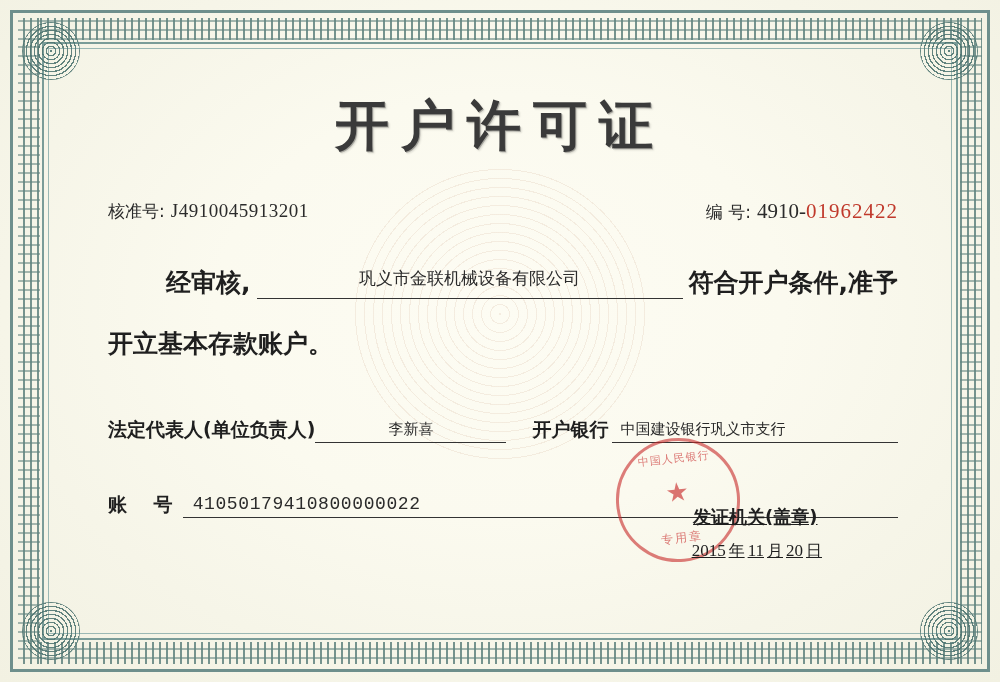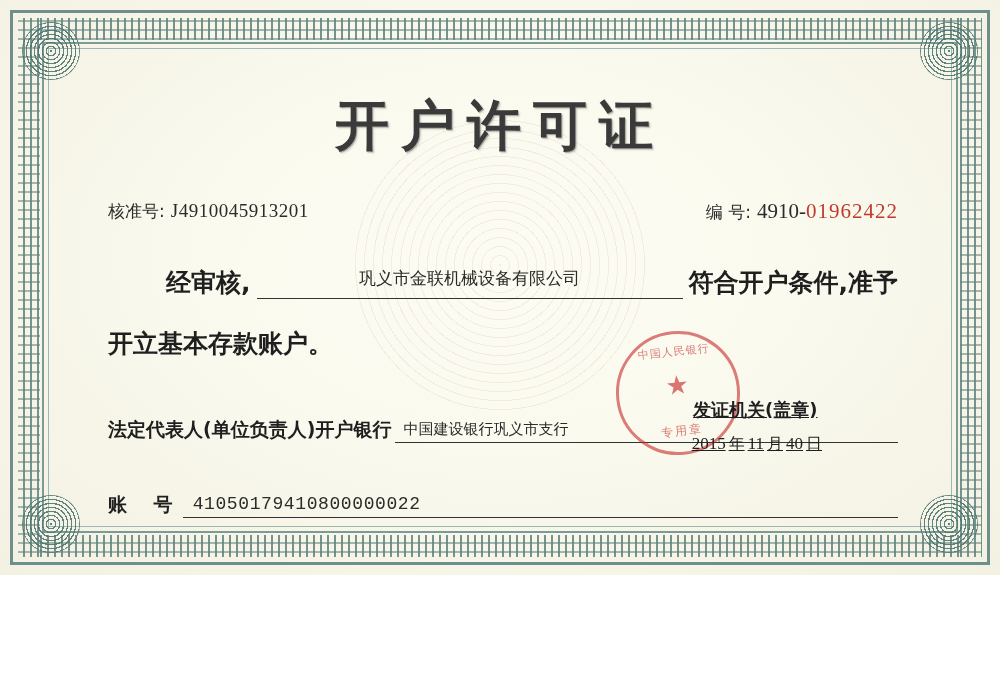--- a/index.html
+++ b/index.html
@@ -10,21 +10,21 @@
   body {
     width: 1000px;
     height: 682px;
     font-family: "Liberation Serif", serif;
     overflow: hidden;
   }
 
   .certificate {
     position: relative;
     width: 1000px;
-    height: 575px;
+    height: 682px;
     background:
       radial-gradient(ellipse at 50% 45%, #fdfcf3 0%, #fbfaef 40%, #f6f5e8 70%, #f2f1e2 100%);
     box-sizing: border-box;
   }
 
   
   .border-outer {
     position: absolute;
     left: 10px; top: 10px; right: 10px; bottom: 10px;
     border: 3px solid #6e8f8c;
@@ -306,36 +306,37 @@
     <div class="body-line">
       <span class="lead">经审核,</span>
       <span class="fill">巩义市金联机械设备有限公司</span>
       <span>符合开户条件,准予</span>
     </div>
 
     <div class="body-line2">开立基本存款账户。</div>
 
     <div class="field-row">
       <span class="flab">法定代表人(单位负责人)</span>
+      <span class="fval rep">李新喜</span>
       <span class="flab">开户银行</span>
       <span class="fval bank">中国建设银行巩义市支行</span>
     </div>
 
     <div class="acct-row">
       <span class="alab">账  号</span>
       <span class="aval">41050179410800000022</span>
     </div>
 
     <div class="seal">
       <div class="top-text">中国人民银行</div>
       <div class="star">★</div>
       <div class="bottom-text">专用章</div>
     </div>
 
     <div class="issuer">
       <div class="line1">发证机关(盖章)</div>
       <div class="line2">
-        <span class="num">2015</span><span>年</span><span class="num">11</span><span>月</span><span class="num">40</span><span>日</span>
+        <span class="num">2015</span><span>年</span><span class="num">11</span><span>月</span><span class="num">20</span><span>日</span>
       </div>
     </div>
 
   </div>
 </div>
 
 </body></html>

